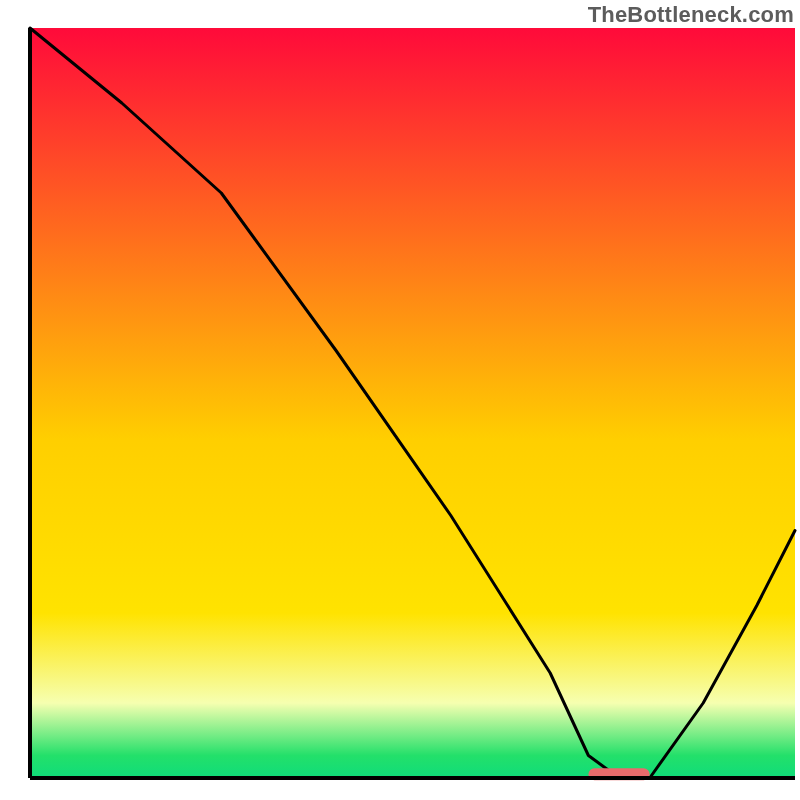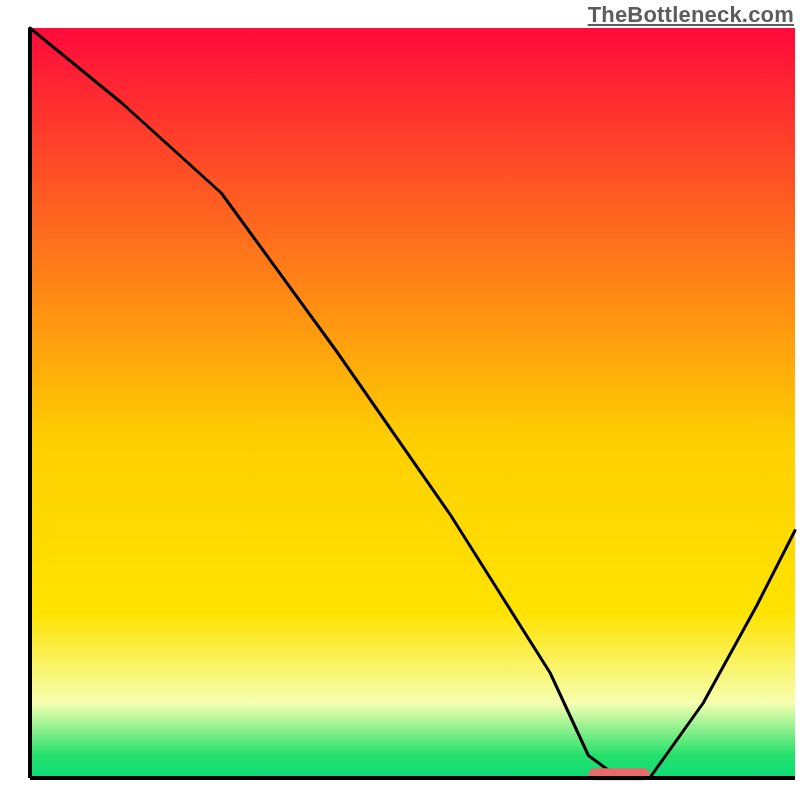--- a/index.html
+++ b/index.html
@@ -18,21 +18,20 @@
   }
   .watermark {
     position: absolute;
     top: 2px;
     right: 6px;
     font-size: 22px;
     font-weight: 600;
     color: #5c5c5c;
     letter-spacing: 0.2px;
     z-index: 10;
-    text-decoration: underline;
   }
   svg {
     display: block;
   }
 </style>
 </head>
 <body>
 
 <div class="wrap">
   <div class="watermark">TheBottleneck.com</div>

